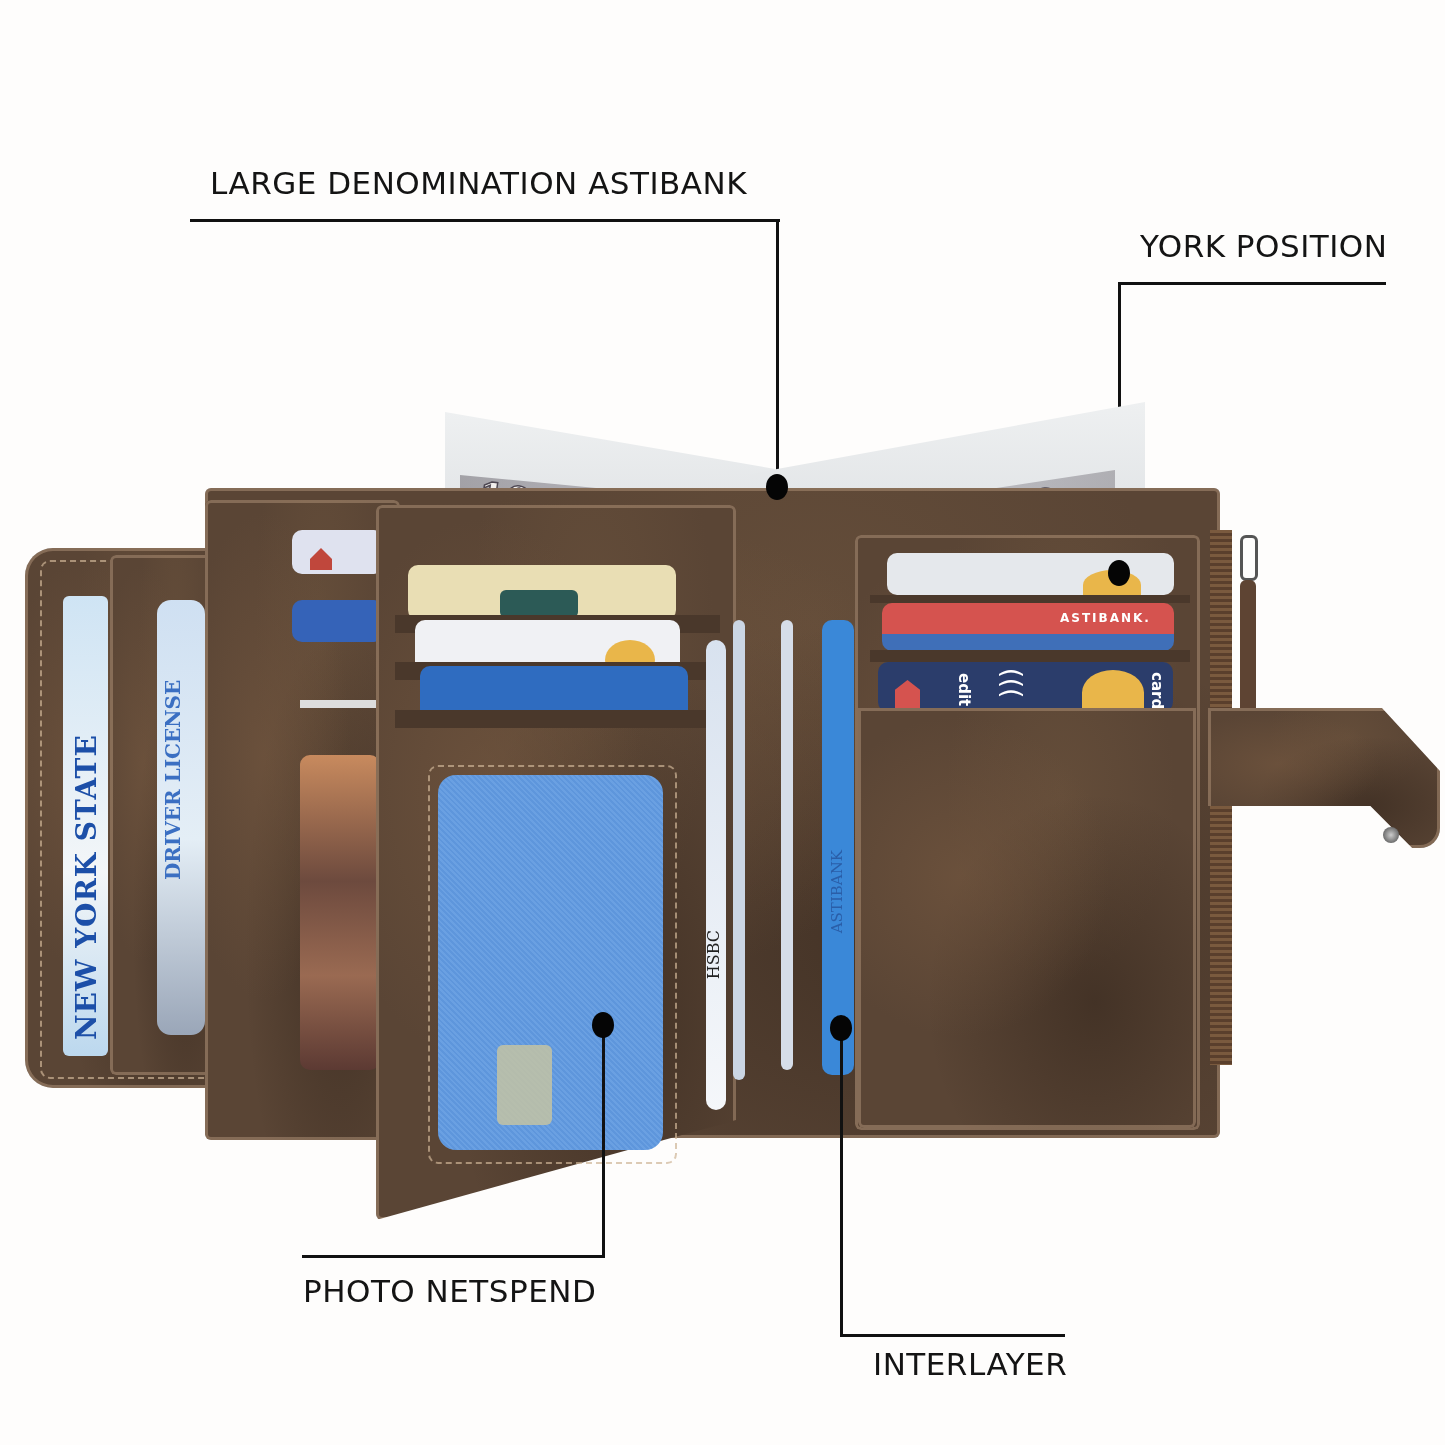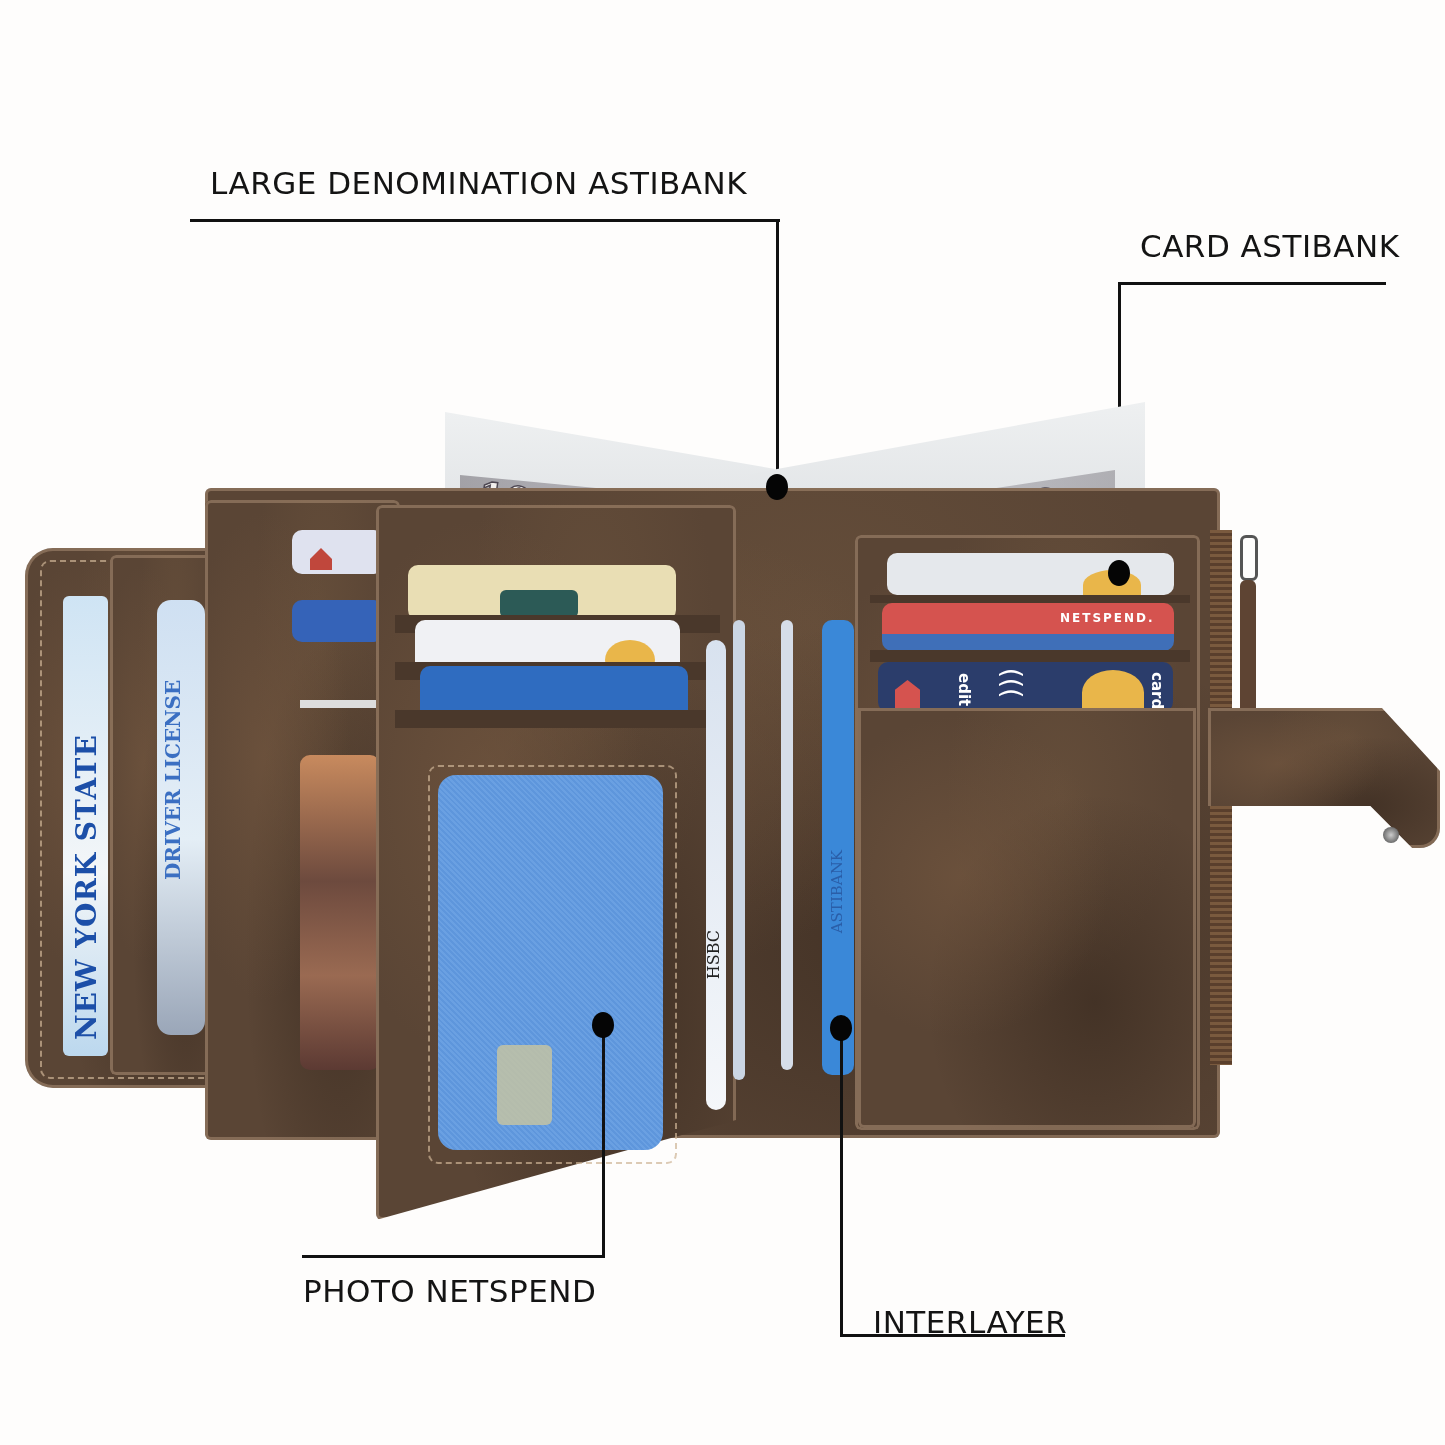--- a/index.html
+++ b/index.html
@@ -20,28 +20,28 @@
   .note{position:absolute;background:linear-gradient(180deg,#eef0f1,#dcdfe2);}
   .vtext{position:absolute;writing-mode:vertical-rl;transform:rotate(180deg);font-family:"DejaVu Serif","Liberation Serif",serif;font-weight:bold;}
 </style>
 </head>
 <body>
 
 <div class="label" style="left:210px;top:165px;">LARGE DENOMINATION ASTIBANK</div>
 <div class="hline" style="left:190px;top:219px;width:590px;"></div>
 <div class="vline" style="left:776px;top:219px;height:268px;"></div>
 
-<div class="label" style="left:1140px;top:228px;">CARD ASTIBANK</div>
+<div class="label" style="left:1140px;top:228px;">YORK POSITION</div>
 <div class="hline" style="left:1118px;top:282px;width:268px;"></div>
 <div class="vline" style="left:1118px;top:282px;height:290px;"></div>
 
 <div class="label" style="left:303px;top:1273px;">PHOTO NETSPEND</div>
 <div class="hline" style="left:302px;top:1255px;width:303px;"></div>
 
-<div class="label" style="left:873px;top:1304px;">INTERLAYER</div>
+<div class="label" style="left:873px;top:1346px;">INTERLAYER</div>
 <div class="hline" style="left:840px;top:1334px;width:225px;"></div>
 
 <div class="abs" style="left:0;top:0;width:1445px;height:1445px;">
 
   <div class="note" style="left:445px;top:412px;width:330px;height:150px;clip-path:polygon(0 0,100% 38%,100% 100%,0 100%);"></div>
   <div class="note" style="left:750px;top:402px;width:395px;height:160px;clip-path:polygon(0 45%,100% 0,100% 100%,0 100%);"></div>
   <div class="abs" style="left:460px;top:475px;width:250px;height:60px;background:linear-gradient(100deg,#6c6870,#9a96a0);opacity:.55;clip-path:polygon(0 0,100% 40%,100% 100%,0 100%);"></div>
   <div class="abs" style="left:478px;top:478px;font-family:'DejaVu Serif',serif;font-weight:bold;font-size:38px;color:#f2f0ee;-webkit-text-stroke:1.5px #4d4752;transform:rotate(8deg);">100</div>
   <div class="abs" style="left:475px;top:520px;font-family:'DejaVu Serif',serif;font-size:11px;color:#333;transform:rotate(8deg);">MOTION PICTURE</div>
   <div class="abs" style="left:806px;top:492px;width:30px;height:45px;background:#8c89c9;opacity:.75;"></div>
@@ -85,21 +85,21 @@
   <div class="card" style="left:781px;top:620px;width:12px;height:450px;background:#d6dde8;"></div>
 
   <div class="card" style="left:822px;top:620px;width:32px;height:455px;background:#3a88d8;"></div>
   <div class="vtext" style="left:828px;top:850px;font-size:15px;color:#2a5ea8;font-weight:normal;">ASTIBANK</div>
 
   <div class="abs leather edge" style="left:855px;top:535px;width:345px;height:595px;border-radius:6px;"></div>
   <div class="card" style="left:887px;top:553px;width:287px;height:42px;background:#e5e8ec;"></div>
   <div class="abs" style="left:1083px;top:570px;width:58px;height:30px;border-radius:50% 50% 0 0;background:#e9b64a;"></div>
   <div class="abs dark" style="left:870px;top:595px;width:320px;height:8px;"></div>
   <div class="card" style="left:882px;top:603px;width:292px;height:48px;background:linear-gradient(180deg,#d5534f 0,#d5534f 65%,#3f6fb8 65%);"></div>
-  <div class="abs" style="left:1060px;top:611px;font-size:12px;letter-spacing:2px;color:#fff;font-weight:bold;">NETSPEND.</div>
+  <div class="abs" style="left:1060px;top:611px;font-size:12px;letter-spacing:2px;color:#fff;font-weight:bold;">ASTIBANK.</div>
   <div class="abs dark" style="left:870px;top:650px;width:320px;height:12px;"></div>
   <div class="card" style="left:878px;top:662px;width:295px;height:50px;background:#2b3d6b;"></div>
   <div class="abs" style="left:895px;top:680px;width:25px;height:28px;background:#d5534f;clip-path:polygon(50% 0,100% 35%,100% 100%,0 100%,0 35%);"></div>
   <div class="vtext" style="left:955px;top:673px;font-size:15px;color:#fff;font-family:'DejaVu Sans',sans-serif;transform:none;">edit</div>
   <div class="abs" style="left:995px;top:668px;font-size:26px;color:#fff;transform:rotate(-90deg);">)))</div>
   <div class="abs" style="left:1082px;top:670px;width:62px;height:45px;border-radius:50% 50% 0 0;background:#e9b64a;"></div>
   <div class="vtext" style="left:1148px;top:672px;font-size:15px;color:#fff;font-family:'DejaVu Sans',sans-serif;transform:none;">card</div>
   <div class="abs leather edge" style="left:858px;top:708px;width:338px;height:420px;border-radius:0 0 6px 6px;"></div>
 
   <div class="abs" style="left:1210px;top:530px;width:22px;height:535px;background:repeating-linear-gradient(180deg,#7a5a3e 0,#7a5a3e 3px,#5a3f2c 3px,#5a3f2c 6px);"></div>

